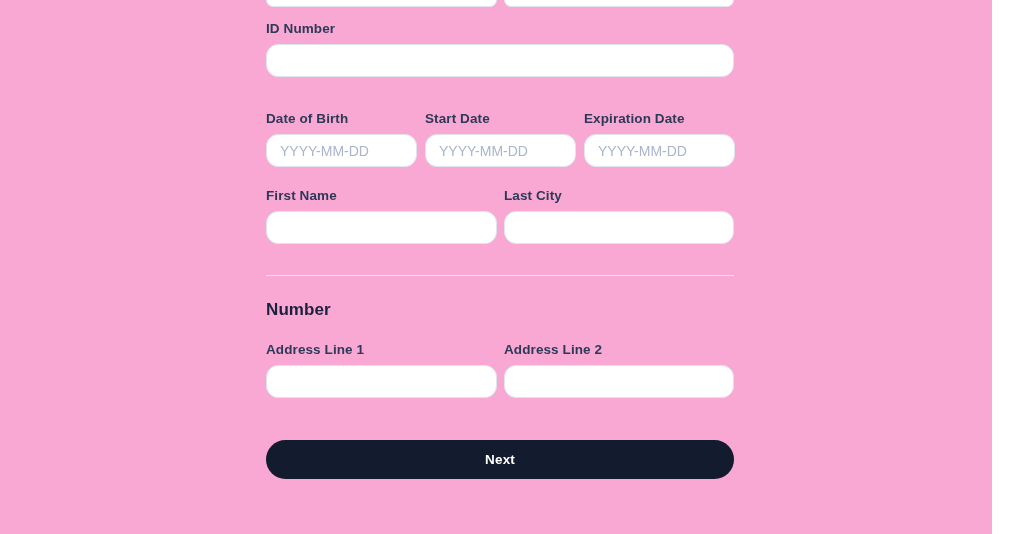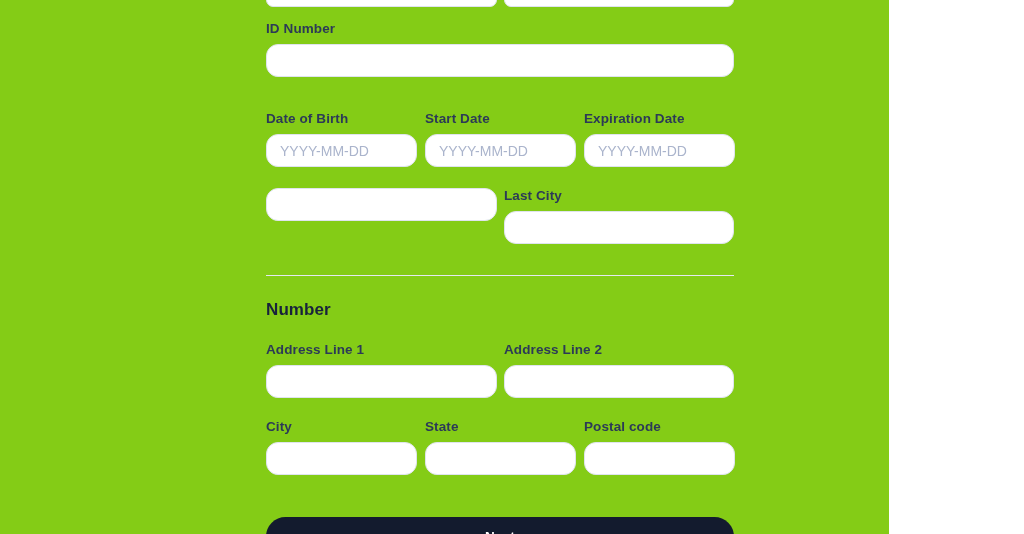--- a/index.html
+++ b/index.html
@@ -8,23 +8,23 @@
     padding: 0;
     width: 1024px;
     height: 534px;
     background: #ffffff;
     font-family: "Liberation Sans", sans-serif;
     overflow: hidden;
   }
 
   .page {
     position: relative;
-    width: 889px;
+    width: 992px;
     height: 534px;
-    background: #84cc16;
+    background: #f9a8d4;
     padding-left: 40px;
   }
 
   .form-wrap {
     position: absolute;
     left: 266px;
     top: 0;
     width: 468px;
   }
 
@@ -154,20 +154,21 @@
         <input class="input" type="text" value="" placeholder="YYYY-MM-DD" style="">
       </div>
       <div class="cell">
         <div class="field-label">Expiration Date</div>
         <input class="input" type="text" value="" placeholder="YYYY-MM-DD" style="">
       </div>
     </div>
 
     <div class="blk-names row two">
       <div class="cell">
+        <div class="field-label">First Name</div>
         <input class="input" type="text" value="" placeholder="" style="">
       </div>
       <div class="cell">
         <div class="field-label">Last City</div>
         <input class="input" type="text" value="" placeholder="" style="">
       </div>
     </div>
 
     <div class="divider"></div>
 
@@ -177,31 +178,17 @@
       <div class="cell">
         <div class="field-label">Address Line 1</div>
         <input class="input" type="text" value="" placeholder="" style="">
       </div>
       <div class="cell">
         <div class="field-label">Address Line 2</div>
         <input class="input" type="text" value="" placeholder="" style="">
       </div>
     </div>
 
-    <div class="blk-citystate row three">
-      <div class="cell">
-        <div class="field-label">City</div>
-        <input class="input" type="text" value="" placeholder="" style="">
-      </div>
-      <div class="cell">
-        <div class="field-label">State</div>
-        <input class="input" type="text" value="" placeholder="" style="">
-      </div>
-      <div class="cell">
-        <div class="field-label">Postal code</div>
-        <input class="input" type="text" value="" placeholder="" style="">
-      </div>
-    </div>
 
     <button class="next-btn">Next</button>
 
   </div>
 </div>
 
 </body></html>

